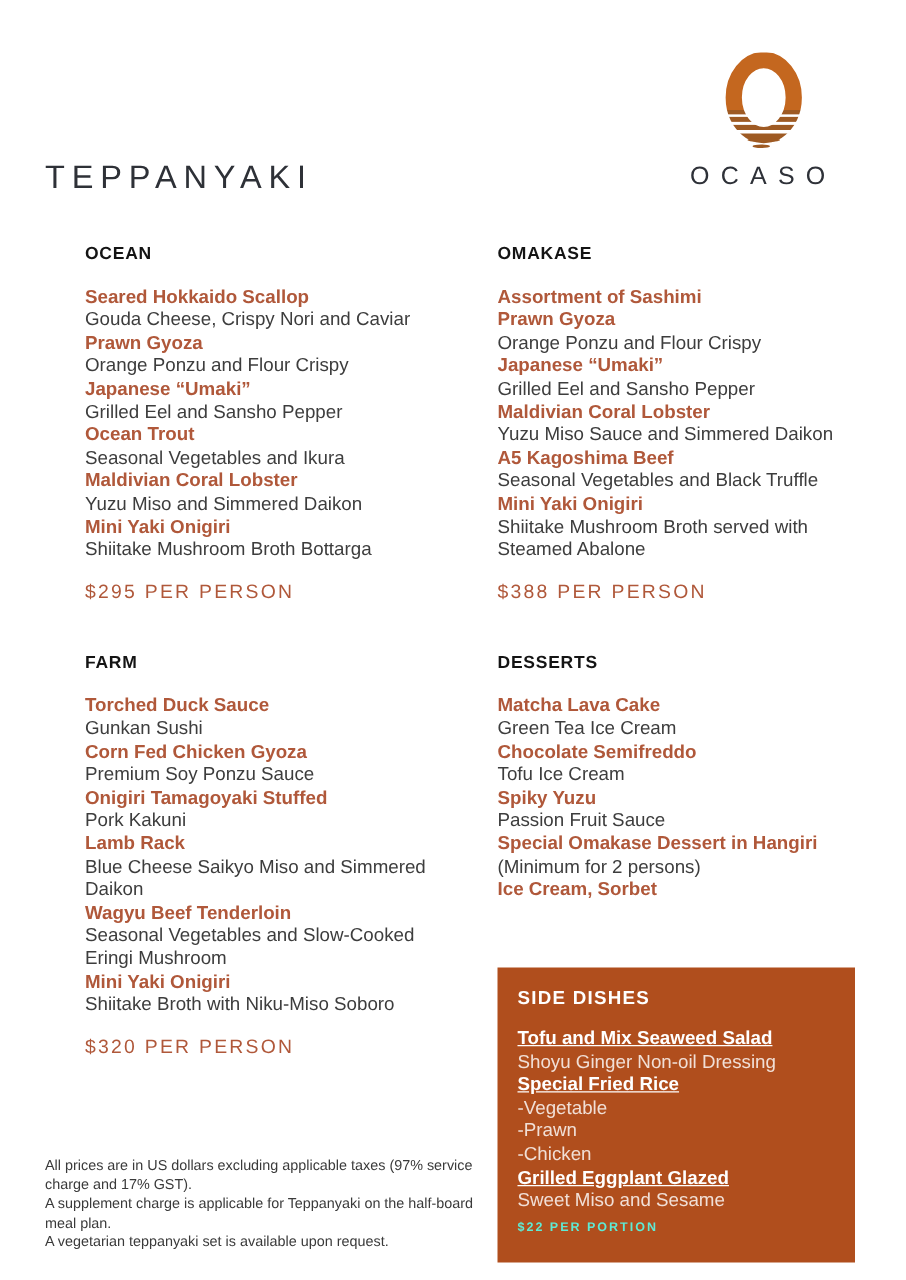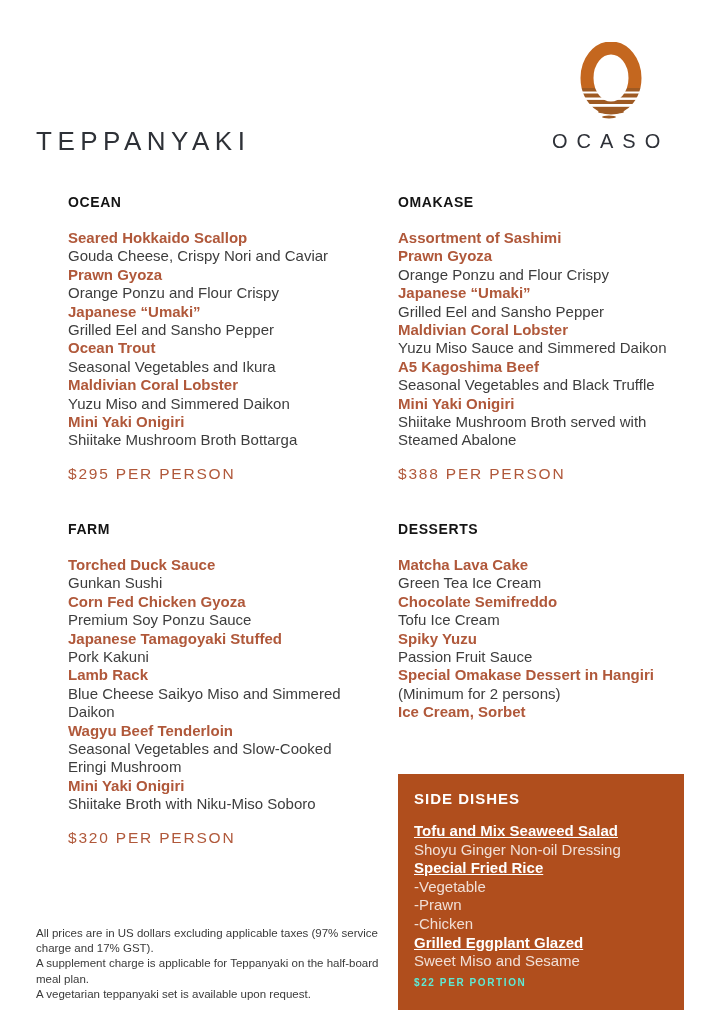--- a/index.html
+++ b/index.html
@@ -132,21 +132,21 @@
     <h2 class="sec-h">FARM</h2>
     <div>
       <div class="nm">Torched Duck Sauce</div>
       <div class="ds">Gunkan Sushi</div>
     </div>
     <div>
       <div class="nm">Corn Fed Chicken Gyoza</div>
       <div class="ds">Premium Soy Ponzu Sauce</div>
     </div>
     <div>
-      <div class="nm">Japanese Tamagoyaki Stuffed</div>
+      <div class="nm">Onigiri Tamagoyaki Stuffed</div>
       <div class="ds">Pork Kakuni</div>
     </div>
     <div>
       <div class="nm">Lamb Rack</div>
       <div class="ds">Blue Cheese Saikyo Miso and Simmered Daikon</div>
     </div>
     <div>
       <div class="nm">Wagyu Beef Tenderloin</div>
       <div class="ds">Seasonal Vegetables and Slow-Cooked Eringi Mushroom</div>
     </div>

